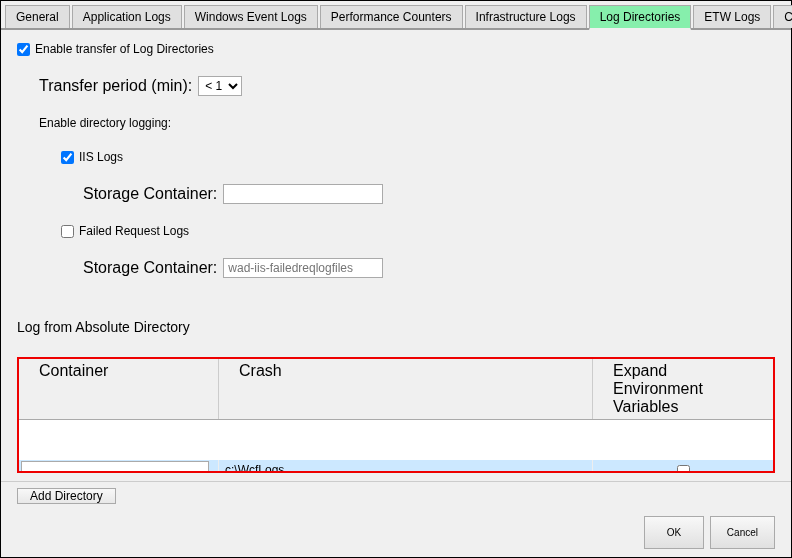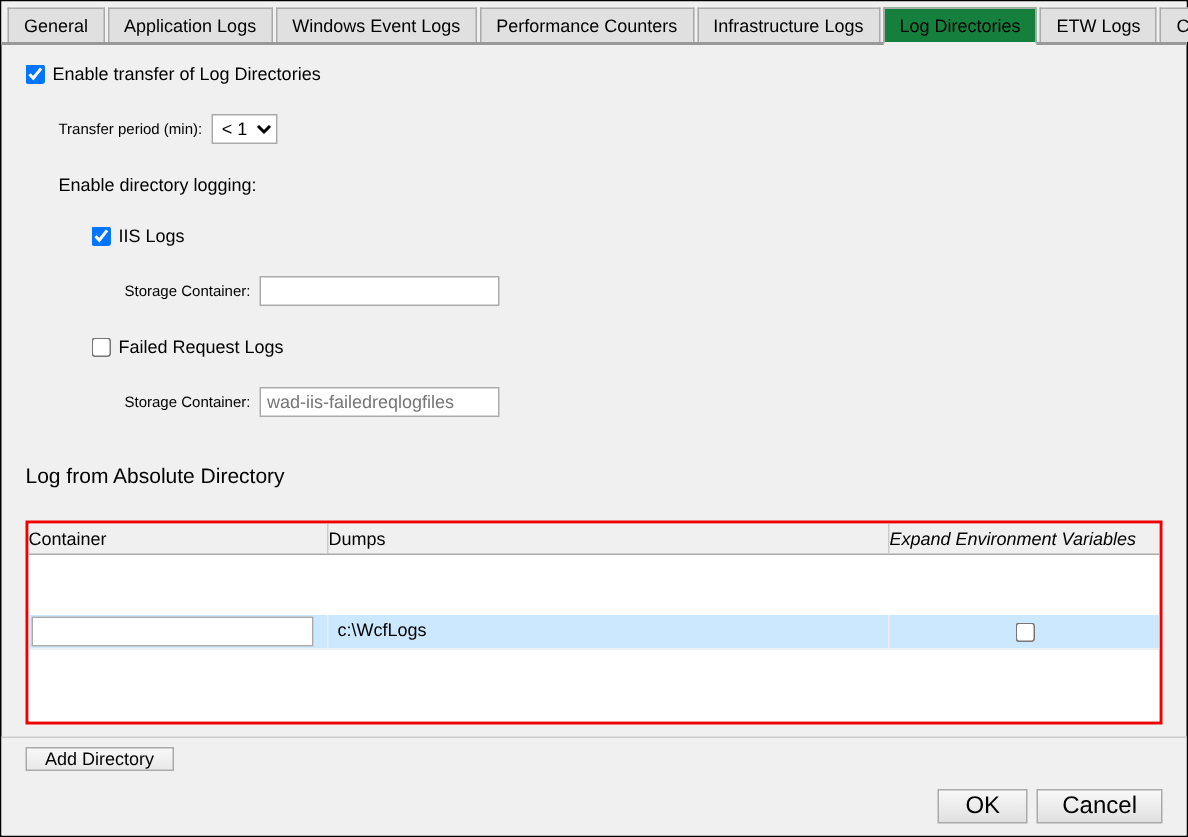--- a/index.html
+++ b/index.html
@@ -32,21 +32,21 @@
       padding: 4px 10px;
       border: 1px solid #aaa;
       border-bottom: none;
       background: #e0e0e0;
       cursor: pointer;
       margin-right: 2px;
       font-size: 12px;
       white-space: nowrap;
     }
     .tab.active {
-      background: #15803d;
+      background: #86efac;
       border-bottom: 2px solid #f0f0f0;
       margin-bottom: -2px;
       font-weight: normal;
       z-index: 1;
     }
     
     .content {
       flex: 1;
       padding: 12px 16px 8px 16px;
       display: flex;
@@ -67,63 +67,63 @@
       height: 13px;
     }
     .indent1 { margin-left: 22px; }
     .indent2 { margin-left: 44px; }
     .form-row {
       display: flex;
       align-items: center;
       gap: 6px;
     }
     .form-label {
-      font-size: 10px;
+      font-size: 16px;
     }
     input[type="text"] {
       font-size: 12px;
       height: 20px;
       border: 1px solid #aaa;
       background: white;
       padding: 1px 4px;
     }
     select {
       font-size: 12px;
       height: 20px;
       border: 1px solid #aaa;
       background: white;
       padding: 1px 2px;
     }
     .section-title {
       font-size: 14px;
       font-weight: 500;
-      margin-top: 11px;
+      margin-top: 21px;
       margin-bottom: 2px;
     }
     
     .table-container {
       border: 2px solid #e00;
       flex: 1;
       display: flex;
       flex-direction: column;
       overflow: hidden;
     }
     .table-header {
       display: grid;
       grid-template-columns: 200px 1fr 180px;
       background: #f0f0f0;
       border-bottom: 1px solid #aaa;
     }
     .th {
-      padding: 3px 0;
-      font-size: 12px;
+      padding: 3px 20px;
+      font-size: 16px;
       border-right: 1px solid #ccc;
       font-weight: normal;
     }
-    .th:last-child { border-right: none; font-style: italic; }
+    .th:last-child { border-right: none; }
     .table-body {
       flex: 1;
       overflow-y: auto;
       background: white;
     }
     .table-row-item {
       display: grid;
       grid-template-columns: 200px 1fr 180px;
       border-bottom: 1px solid #eee;
       cursor: pointer;
@@ -185,23 +185,23 @@
     
     .footer {
       display: flex;
       justify-content: flex-end;
       align-items: center;
       gap: 6px;
       padding: 6px 16px 8px 16px;
       background: #f0f0f0;
     }
     .footer-btn {
-      height: 23px;
+      height: 33px;
       padding: 0 16px;
-      font-size: 16px;
+      font-size: 10px;
       border: 1px solid #aaa;
       background: linear-gradient(to bottom, #f8f8f8, #e0e0e0);
       cursor: pointer;
       min-width: 60px;
     }
     .disabled-input {
       background: #f0f0f0;
       color: #14532d;
     }
   </style>
@@ -255,21 +255,21 @@
     <div class="form-row" style="margin-left: 66px;">
       <span class="form-label">Storage Container:</span>
       <input type="text" style="width: 160px;" class="disabled-input" disabled="" placeholder="wad-iis-failedreqlogfiles">
     </div>
 
     <div class="section-title">Log from Absolute Directory</div>
 
     <div class="table-container">
       <div class="table-header">
         <div class="th">Container</div>
-        <div class="th">Dumps</div>
+        <div class="th">Crash</div>
         <div class="th">Expand Environment Variables</div>
       </div>
       <div class="table-body">
         <div class="table-row-item selected">
           <div class="td td-container-edit">
             <input type="text" class="container-input" value="" style="">
           </div>
           <div class="td">c:\WcfLogs</div>
           <div class="td checkbox-cell">
             <input type="checkbox" style="">

